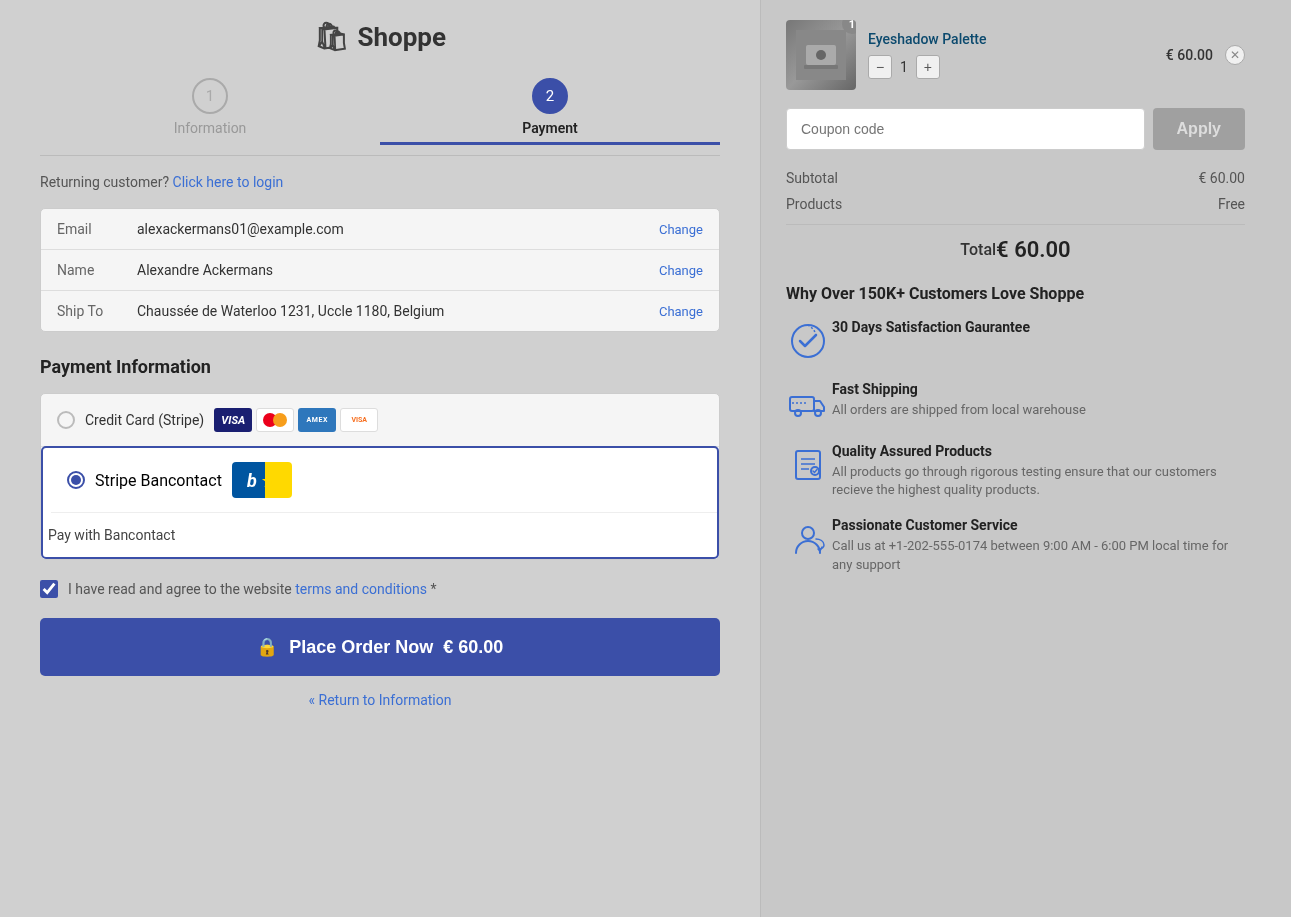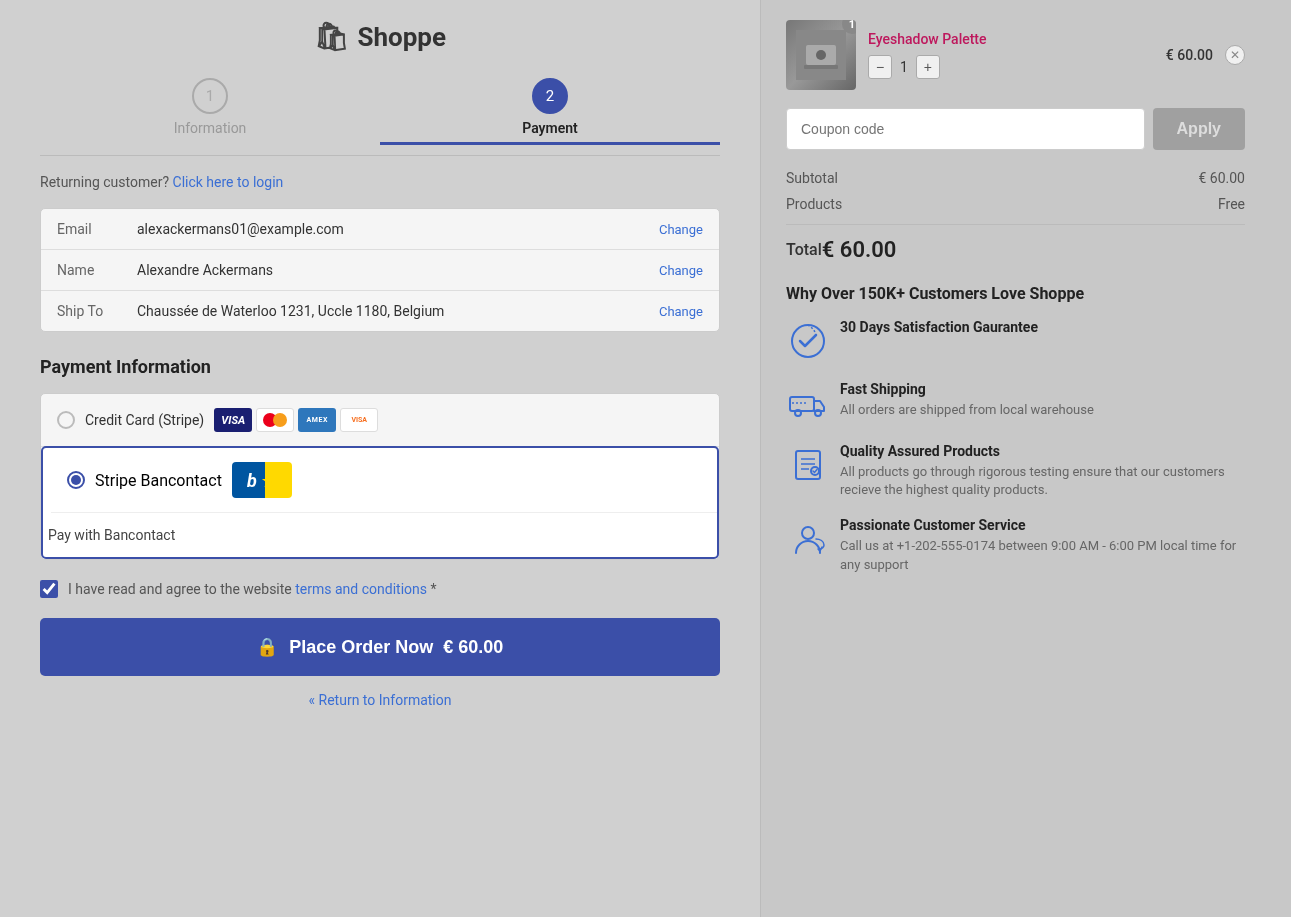--- a/index.html
+++ b/index.html
@@ -323,21 +323,21 @@
       justify-content: center;
       font-size: 11px;
       color: #fff;
       font-weight: bold;
     }
     .product-info {
       flex: 1;
     }
     .product-name {
       font-size: 14px;
-      color: #be185d;
+      color: #0c4a6e;
       font-weight: 500;
       margin-bottom: 8px;
     }
     .product-qty {
       display: flex;
       align-items: center;
       gap: 8px;
     }
     .qty-btn {
       width: 24px;
@@ -407,21 +407,21 @@
       color: #555;
       margin-bottom: 10px;
     }
     .summary-divider {
       border: none;
       border-top: 1px solid #bbb;
       margin: 12px 0;
     }
     .total-row {
       display: flex;
-      justify-content: flex-start;
+      justify-content: center;
       align-items: center;
       margin-top: 12px;
     }
     .total-label {
       font-size: 16px;
       color: #333;
       font-weight: 500;
     }
     .total-value {
       font-size: 22px;
@@ -430,21 +430,21 @@
     }
     
     .why-title {
       font-size: 16px;
       font-weight: 700;
       color: #222;
       margin: 22px 0 16px 0;
     }
     .feature-item {
       display: flex;
-      gap: 10px;
+      gap: 2px;
       margin-bottom: 18px;
       align-items: flex-start;
     }
     .feature-icon {
       width: 44px;
       height: 44px;
       flex-shrink: 0;
       display: flex;
       align-items: center;
       justify-content: center;

